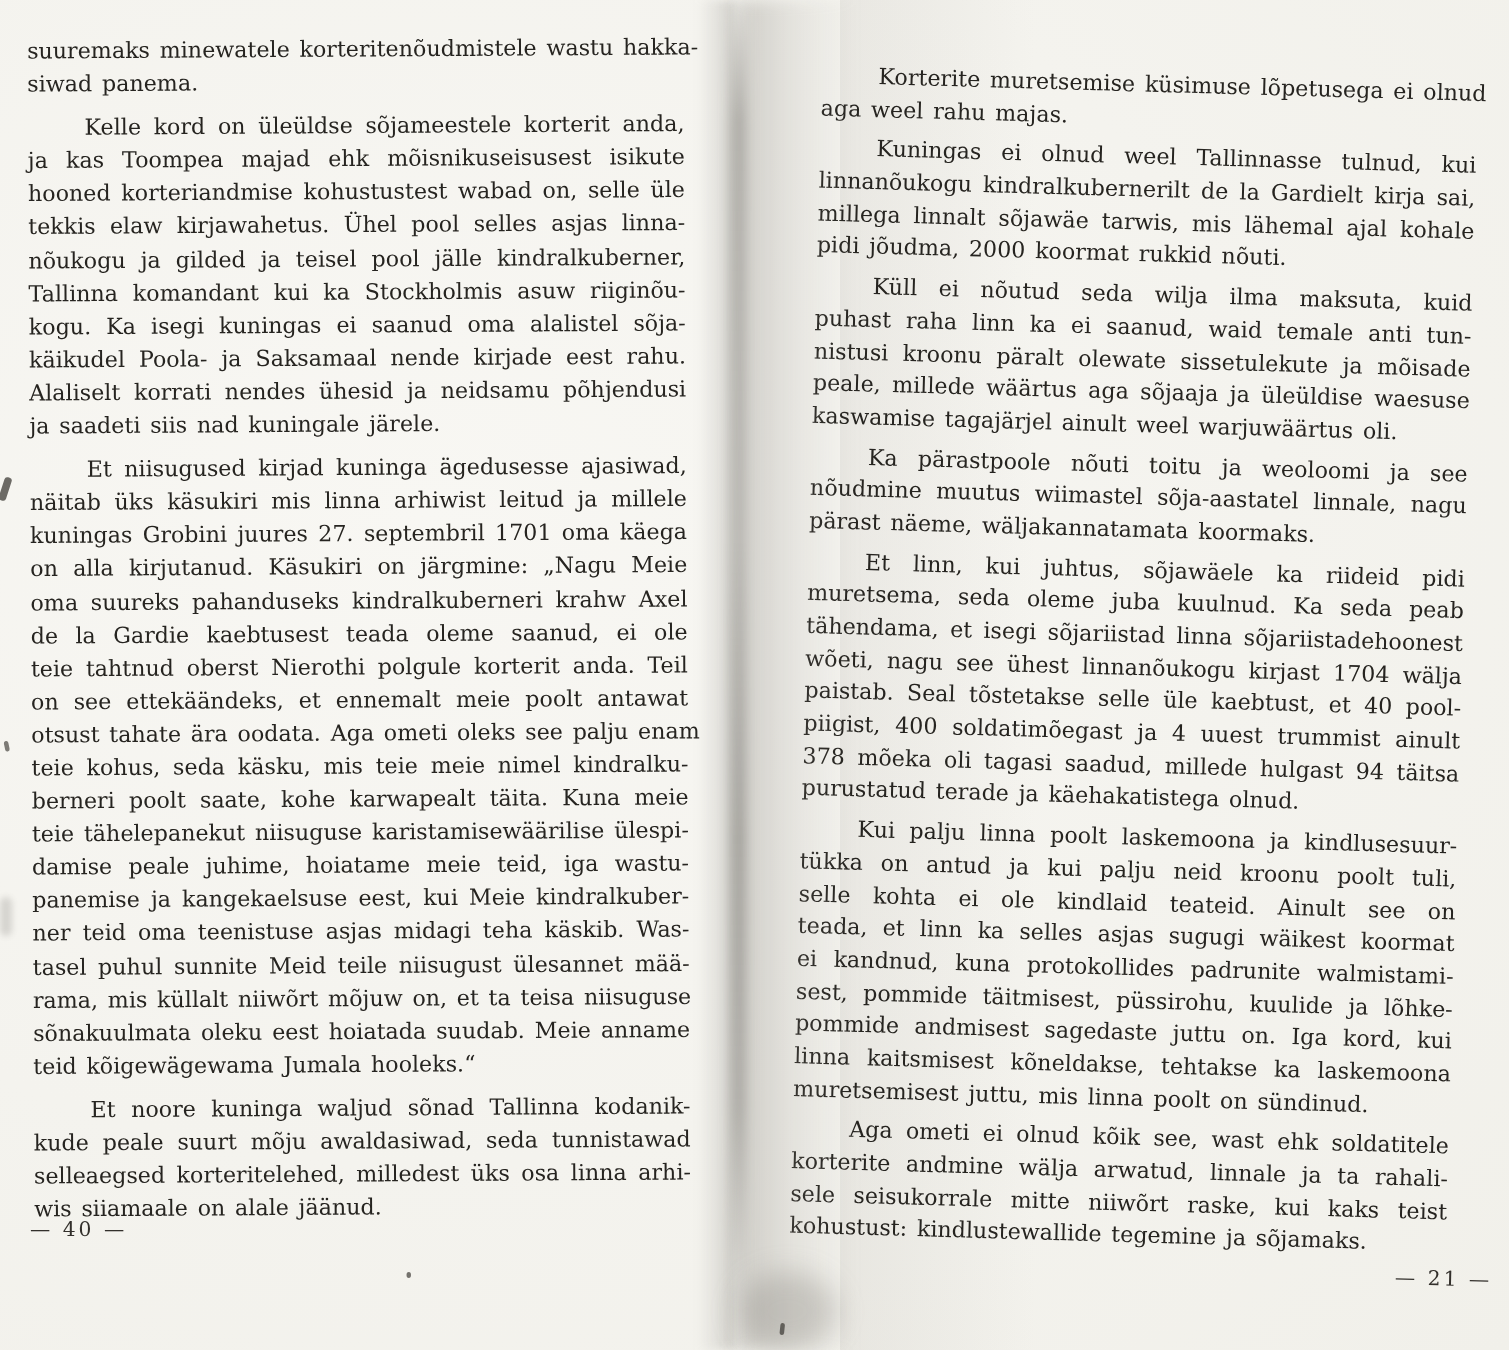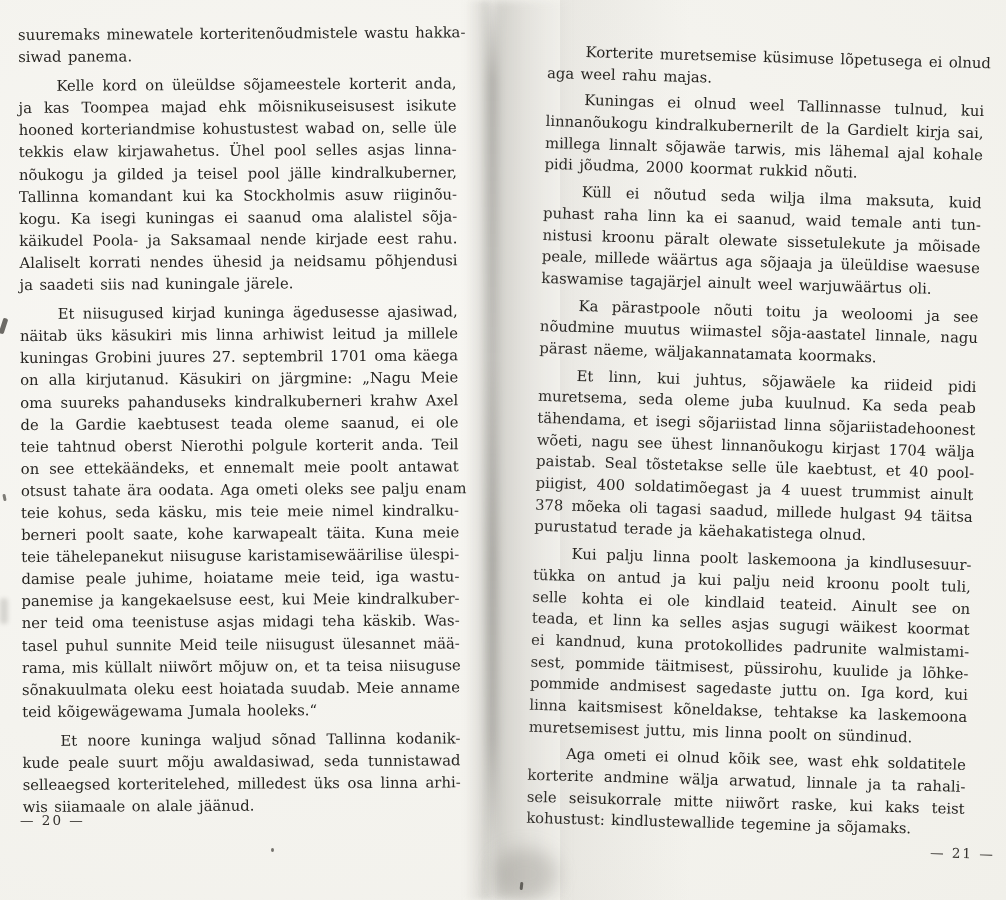--- a/index.html
+++ b/index.html
@@ -175,21 +175,21 @@
         <div class="ln">sele seisukorrale mitte niiwõrt raske, kui kaks teist</div>
         <div class="ln last">kohustust: kindlustewallide tegemine ja sõjamaks.</div>
       </div>
     </div>
 
   <div class="gutter-left-fade"></div>
   <div class="gutter-dark"></div>
   <div class="gutter-mid"></div>
   <div class="gutter-bottom-blotch"></div>
 
-  <div class="pagenum pn-left">— 20 —</div>
+  <div class="pagenum pn-left">— 40 —</div>
   <div class="pagenum pn-right">— 21 —</div>
 
   <div class="speck s1"></div>
   <div class="speck s2"></div>
   <div class="speck s3"></div>
   <div class="speck s4"></div>
   <div class="speck s5"></div>
 
 </div>
 

